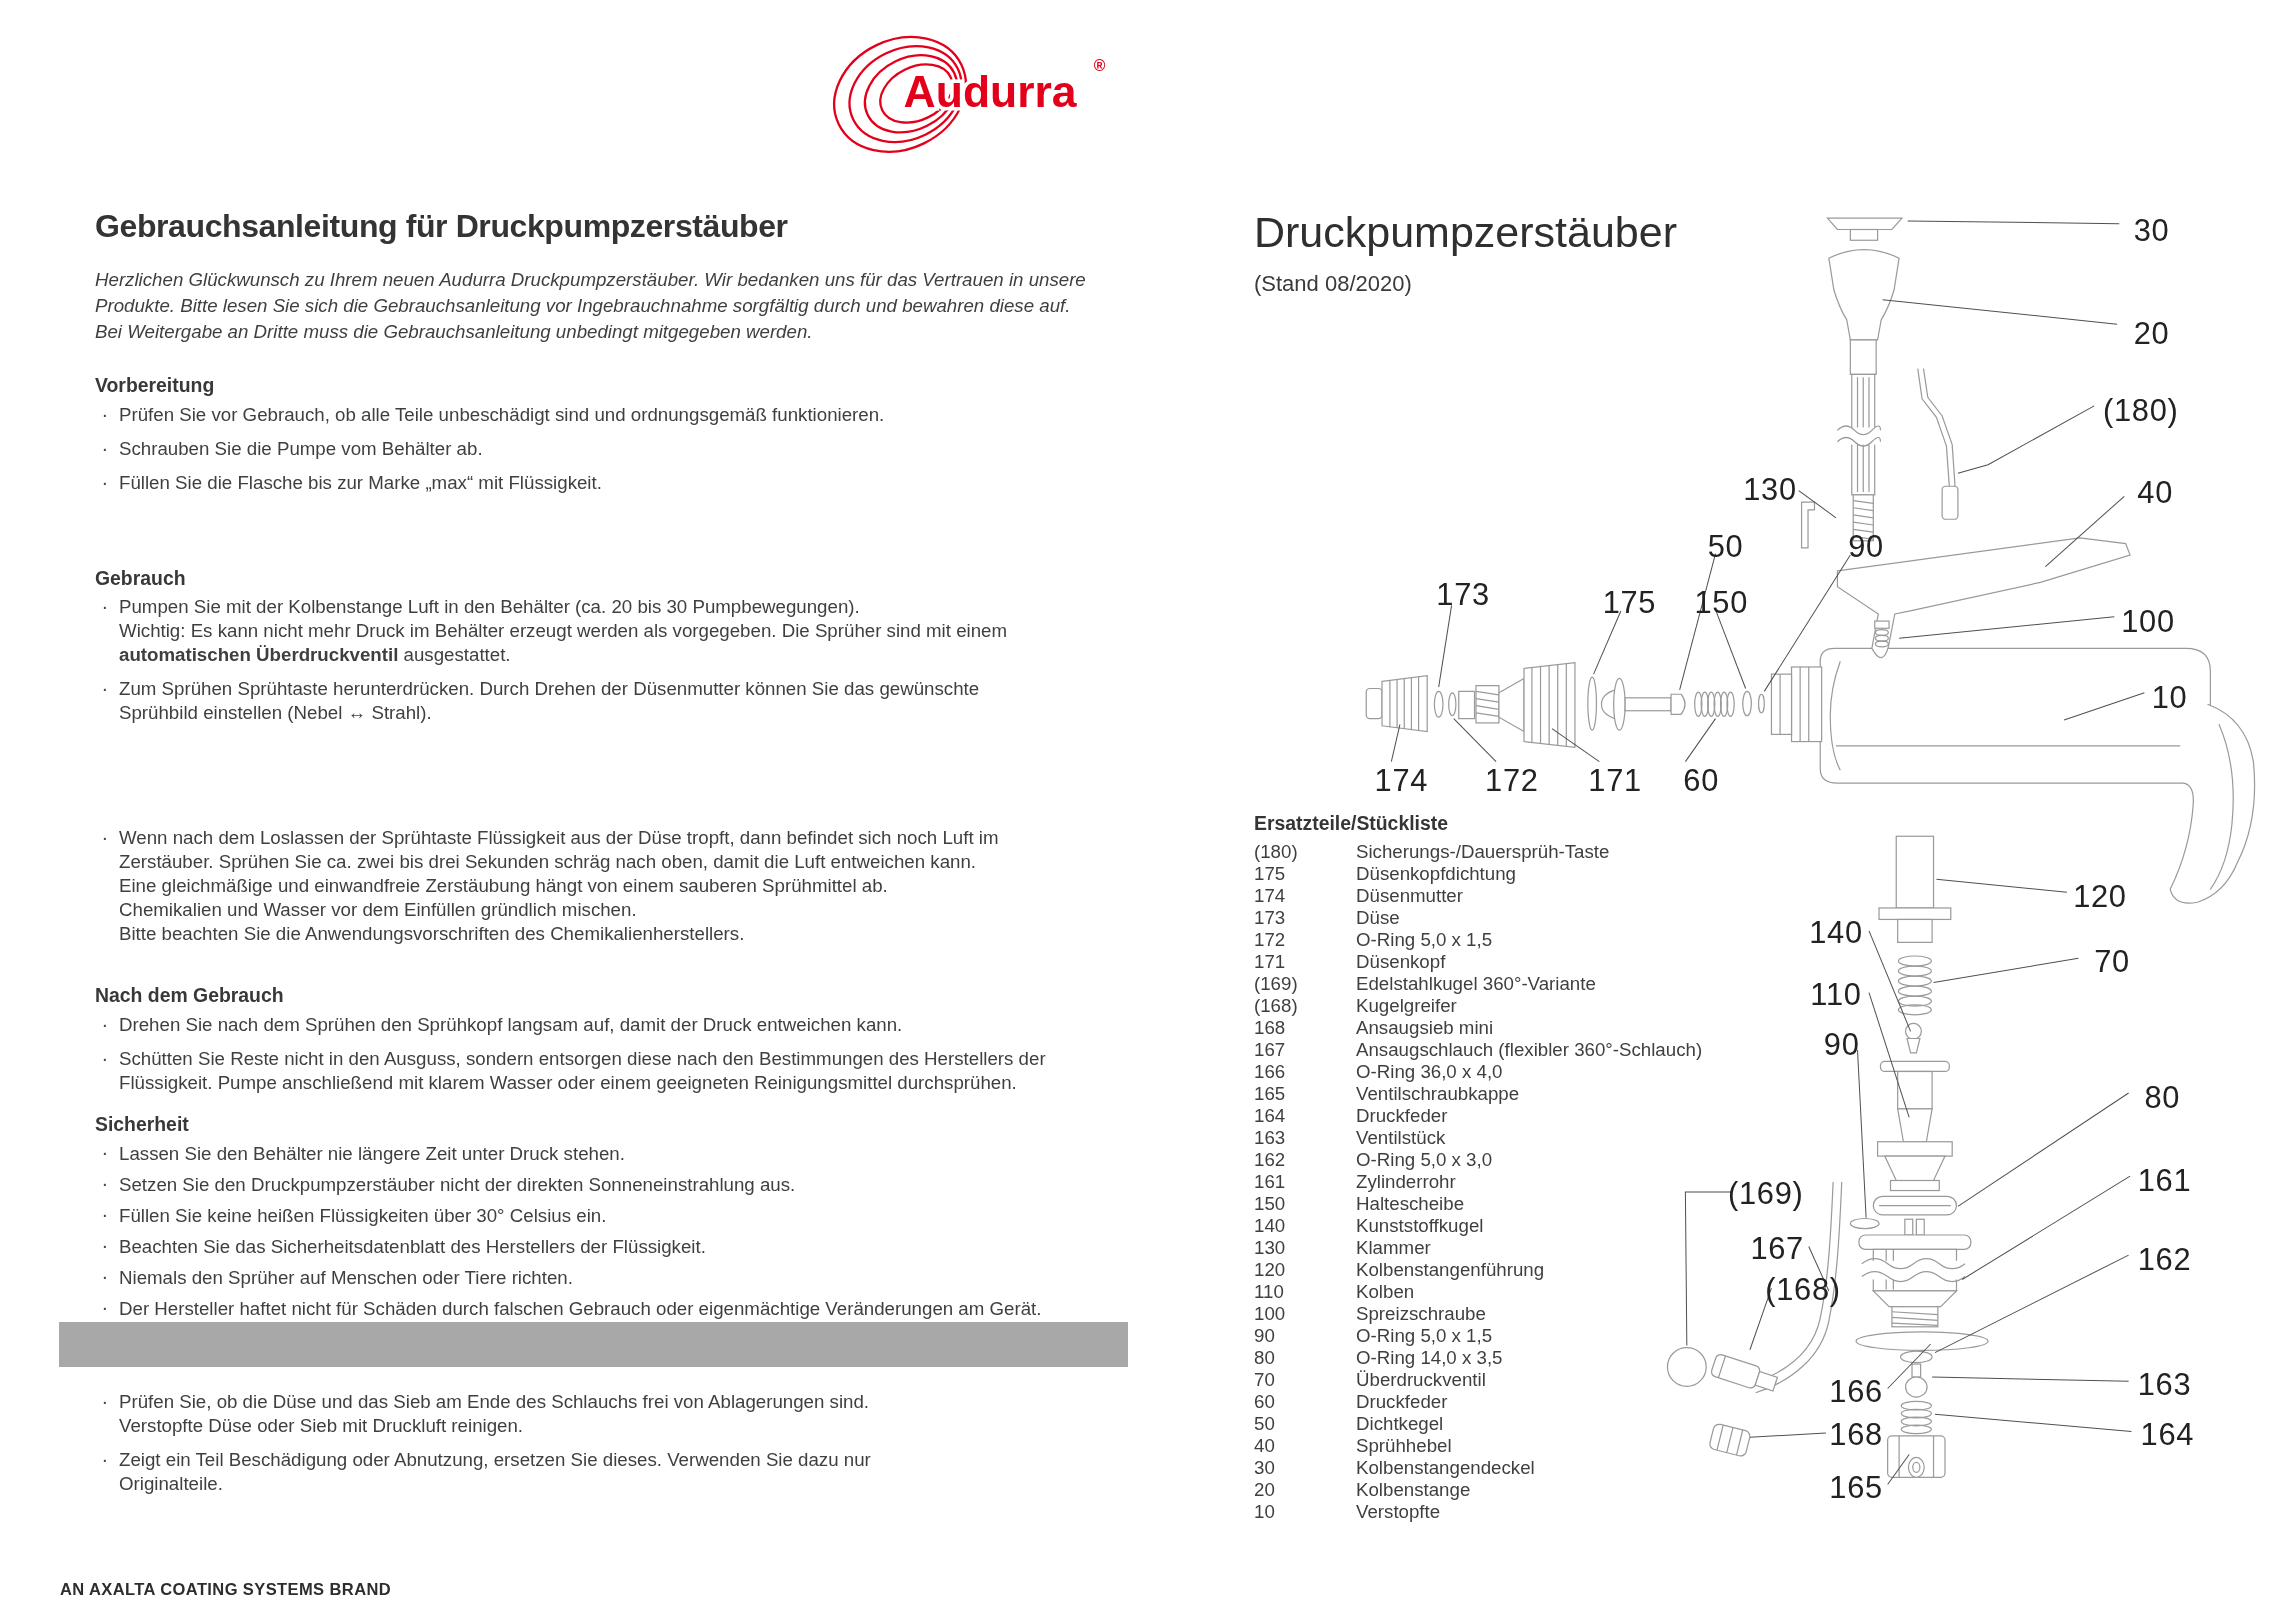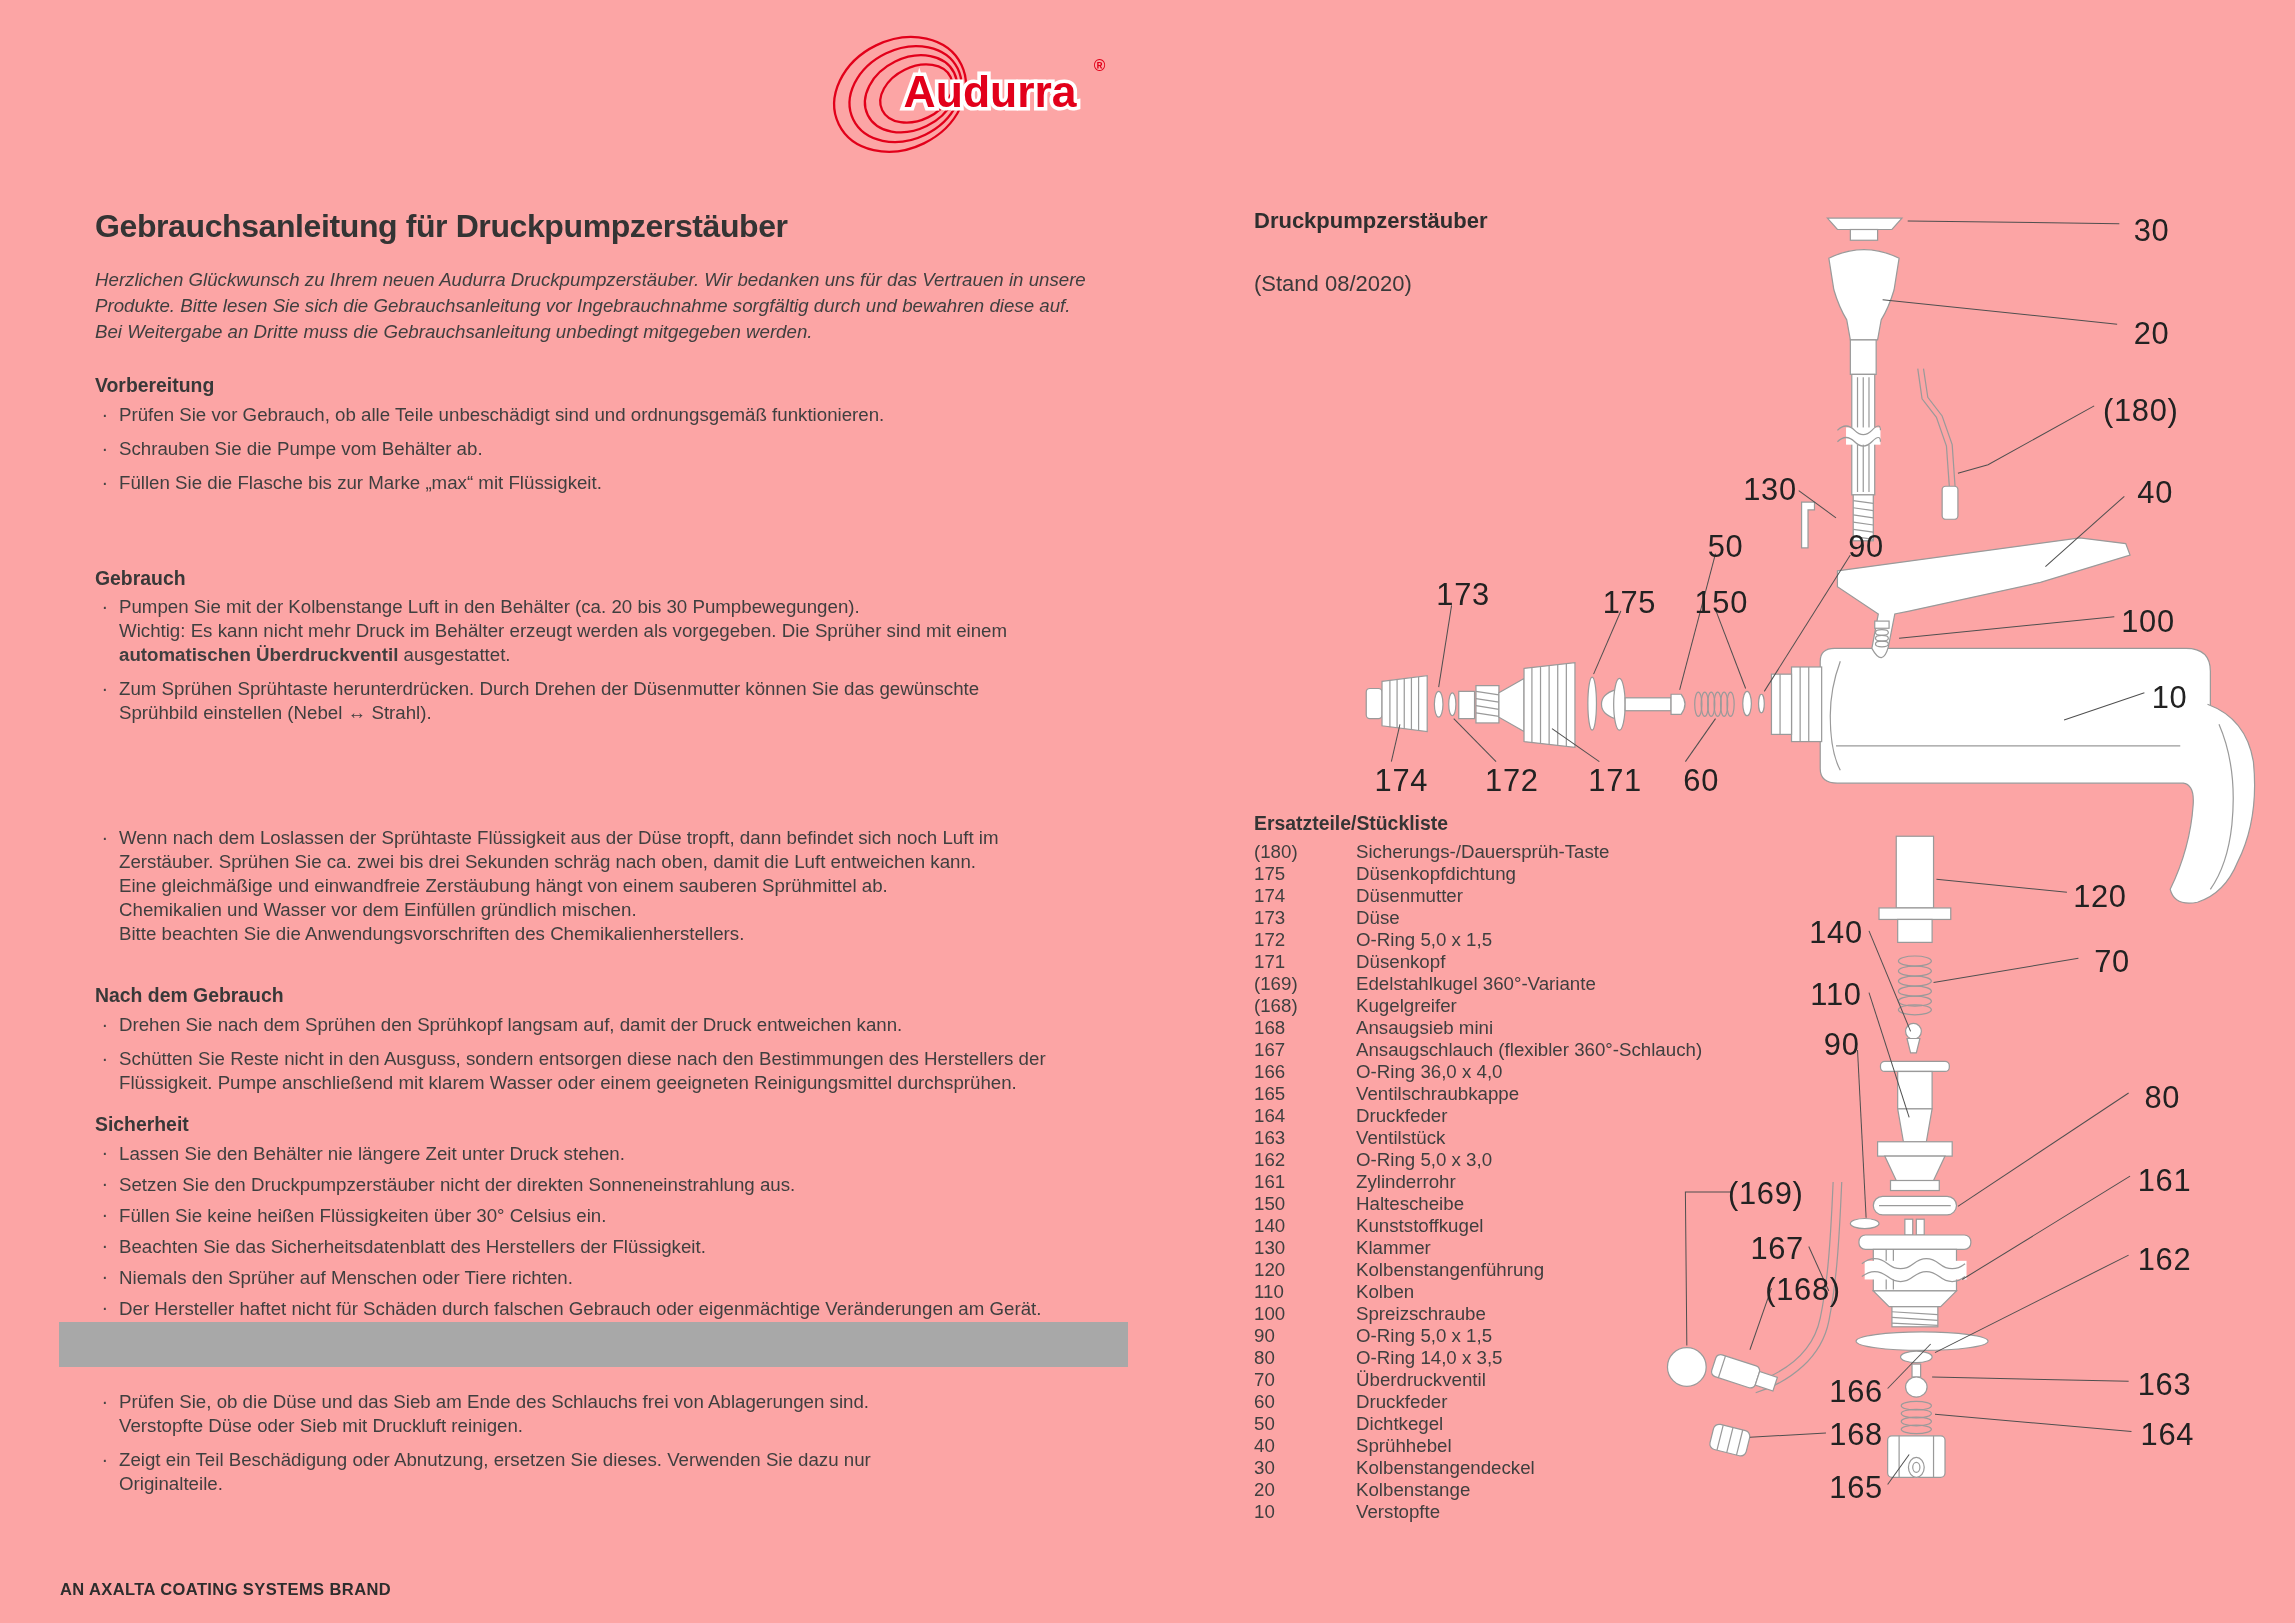--- a/index.html
+++ b/index.html
@@ -1,17 +1,17 @@
 <!DOCTYPE html>
 <html style="font-size:11.5px"><head>
 <meta charset="utf-8">
 <style>
   html,body { margin:0; padding:0; background:#e8e8e8; }
   #page {
-    position:relative; width:2295px; height:1623px; background:#fca5a5;
+    position:relative; width:2295px; height:1623px; background:#ffffff;
     font-family:"Liberation Sans", sans-serif; color:#3f3f3f; overflow:hidden;
   }
   .abs { position:absolute; }
   
   .doc-title { font-size:32px; font-weight:700; color:#343434; letter-spacing:-0.4px; }
   .intro { width:1004px; font-size:18.7px; line-height:26px; white-space:pre-line; }
   .sec-h { font-size:19.4px; font-weight:700; color:#383838; }
   ul.blist { list-style:none; margin:0; padding:0; width:1033px; }
   ul.blist > li {
     position:relative; padding-left:24px; margin-bottom:10px;
@@ -19,21 +19,21 @@
   }
   ul.blist > li::before {
     content:"\00b7"; position:absolute; left:6.5px; top:-0.7px; font-size:20px; color:#454545;
   }
   ul.tight > li { margin-bottom:8px; line-height:23px; }
   li.big { font-size:23px; line-height:29px; }
   .boldseg { font-weight:700; }
   .graybar { background:#a8a8a8; }
   .footer { font-size:16.5px; font-weight:700; color:#2d2d2d; letter-spacing:0.4px; }
   
-  .r-title { font-size:22px; font-weight:700; color:#2f2f2f; }
+  .r-title { font-size:43px; font-weight:400; color:#2f2f2f; }
   .r-stand { font-size:22px; color:#3a3a3a; }
   .parts-h { font-size:19.4px; font-weight:700; color:#353535; }
   table.parts { border-collapse:collapse; }
   table.parts td { font-size:18.7px; line-height:22px; color:#3f3f3f; padding:0; vertical-align:top; }
   td.pnum { width:102px; }
   svg text.callout { font-size:43px; fill:#222; font-weight:400; letter-spacing:1px; }
   svg .ptl { stroke:#9a9a9a; stroke-width:1.7; fill:#ffffff; }
   svg .ptl-n { stroke:#9a9a9a; stroke-width:1.7; fill:none; }
   svg .lead { stroke:#4f4f4f; stroke-width:1.4; fill:none; }
   svg .white { fill:#ffffff; stroke:none; }

